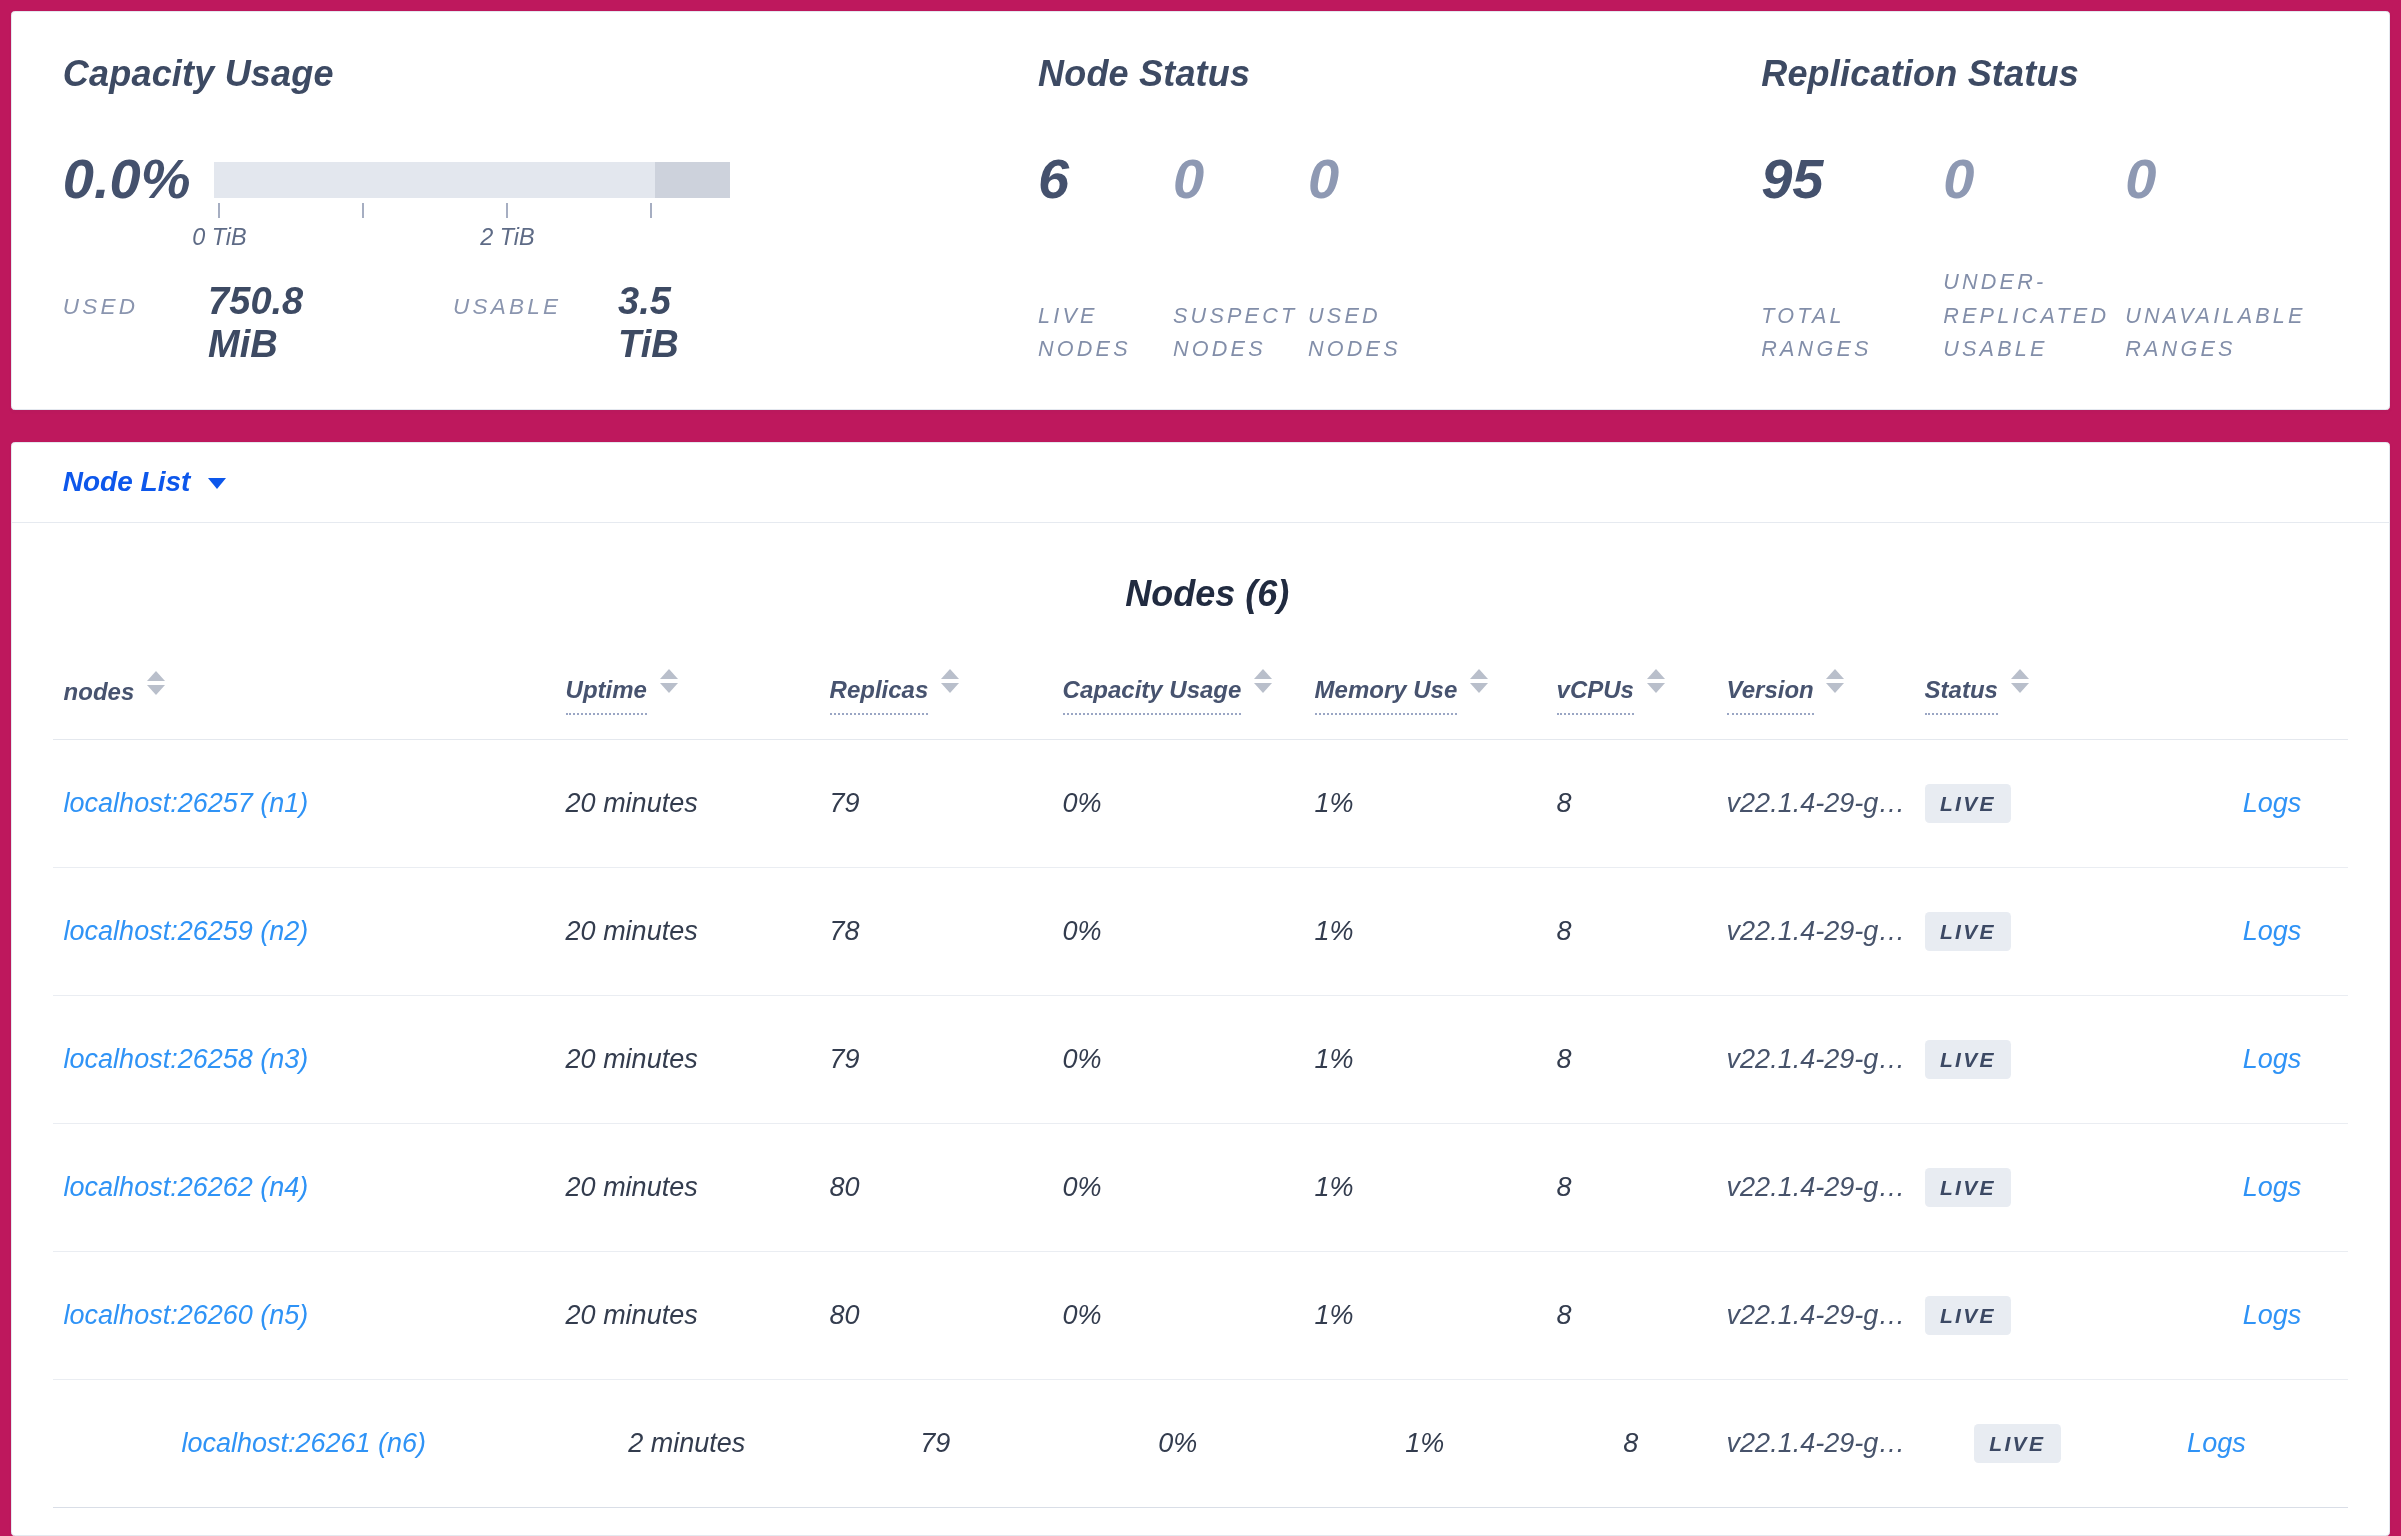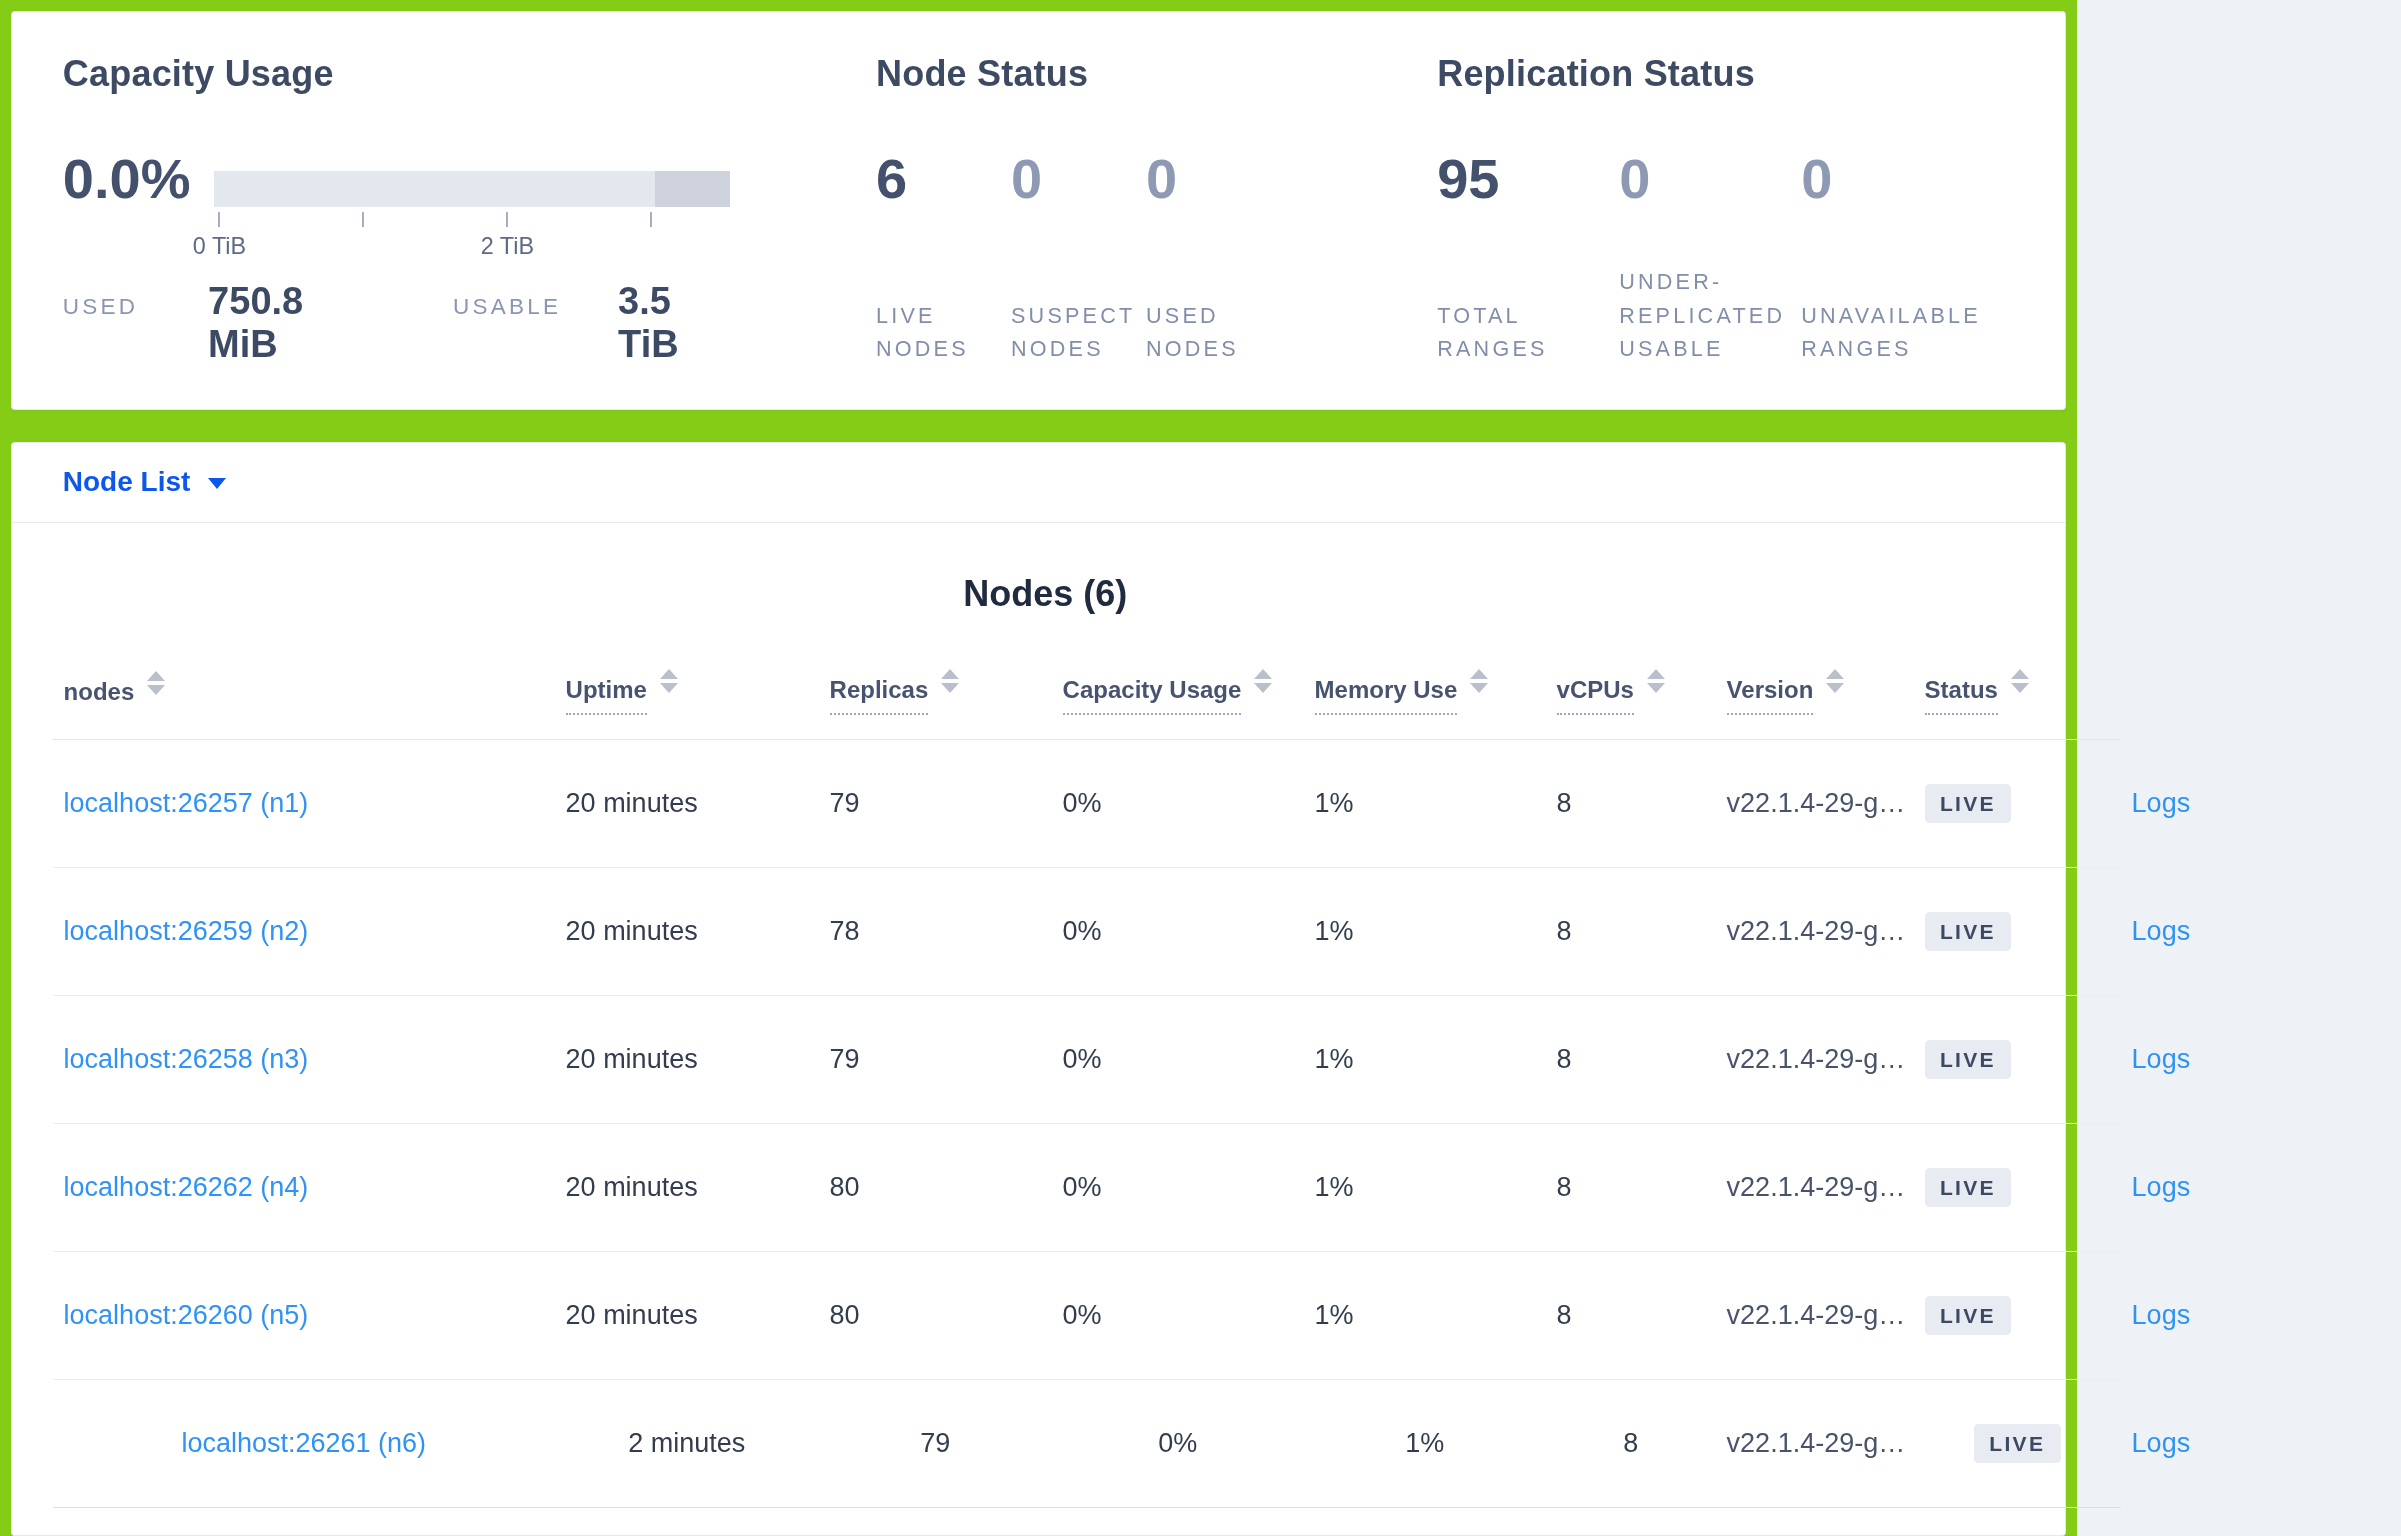--- a/index.html
+++ b/index.html
@@ -2,21 +2,21 @@
 <html style="font-size:14.4px"><head>
 <meta charset="utf-8">
 <style>
   * { box-sizing: border-box; margin: 0; padding: 0; }
   html, body { background: #eef1f6; }
   body {
     font-family: "Liberation Sans", "DejaVu Sans", sans-serif;
     width: 2401px; height: 1536px; overflow: hidden;
     color: #313b4e;
   }
-  .page { width: 2077px; height: 1536px; background: #84cc16; padding: 10.8px; }
+  .page { width: 2401px; height: 1536px; background: #be185d; padding: 10.8px; font-style: italic; }
 
   .card {
     background: #ffffff;
     border: 0.9px solid #e4e8ef;
     border-radius: 3.6px;
     box-shadow: 0 1.8px 3.6px rgba(60,70,100,0.04);
   }
 
   
   .summary-card {
@@ -25,21 +25,21 @@
     height: 399px;
   }
   .section-title {
     font-size: 36px; font-weight: 700; color: #3d4a63;
     letter-spacing: 0.2px;
   }
   .summary-section { display: flex; flex-direction: column; }
   .summary-body { display: flex; flex-direction: column; justify-content: space-between; height: 215px; margin-top: 56px; }
 
   .capacity-section { width: 667px; }
-  .capacity-row { display: flex; align-items: flex-end; }
+  .capacity-row { display: flex; align-items: center; }
   .big-number { font-size: 56px; font-weight: 700; color: #44516d; line-height: 1; }
   .big-number.muted { color: #8e99b3; }
   .cap-percent { width: 151px; flex: none; }
   .bar-wrap { flex: 1 1 auto; position: relative; padding-top: 2.7px; }
   .bar-track { height: 36px; background: #e3e7ee; position: relative; overflow: hidden; }
   .bar-segment { position: absolute; top: 0; right: 0; height: 100%; width: 14.5%; background: #cdd2dc; }
   .tick { position: absolute; top: 44px; width: 1.8px; height: 14.4px; background: #a6aec2; }
   .tick-label { position: absolute; top: 65px; font-size: 23.4px; color: #5e6b86; transform: translateX(-50%); white-space: nowrap; }
 
   .cap-footer { display: flex; align-items: baseline; }

